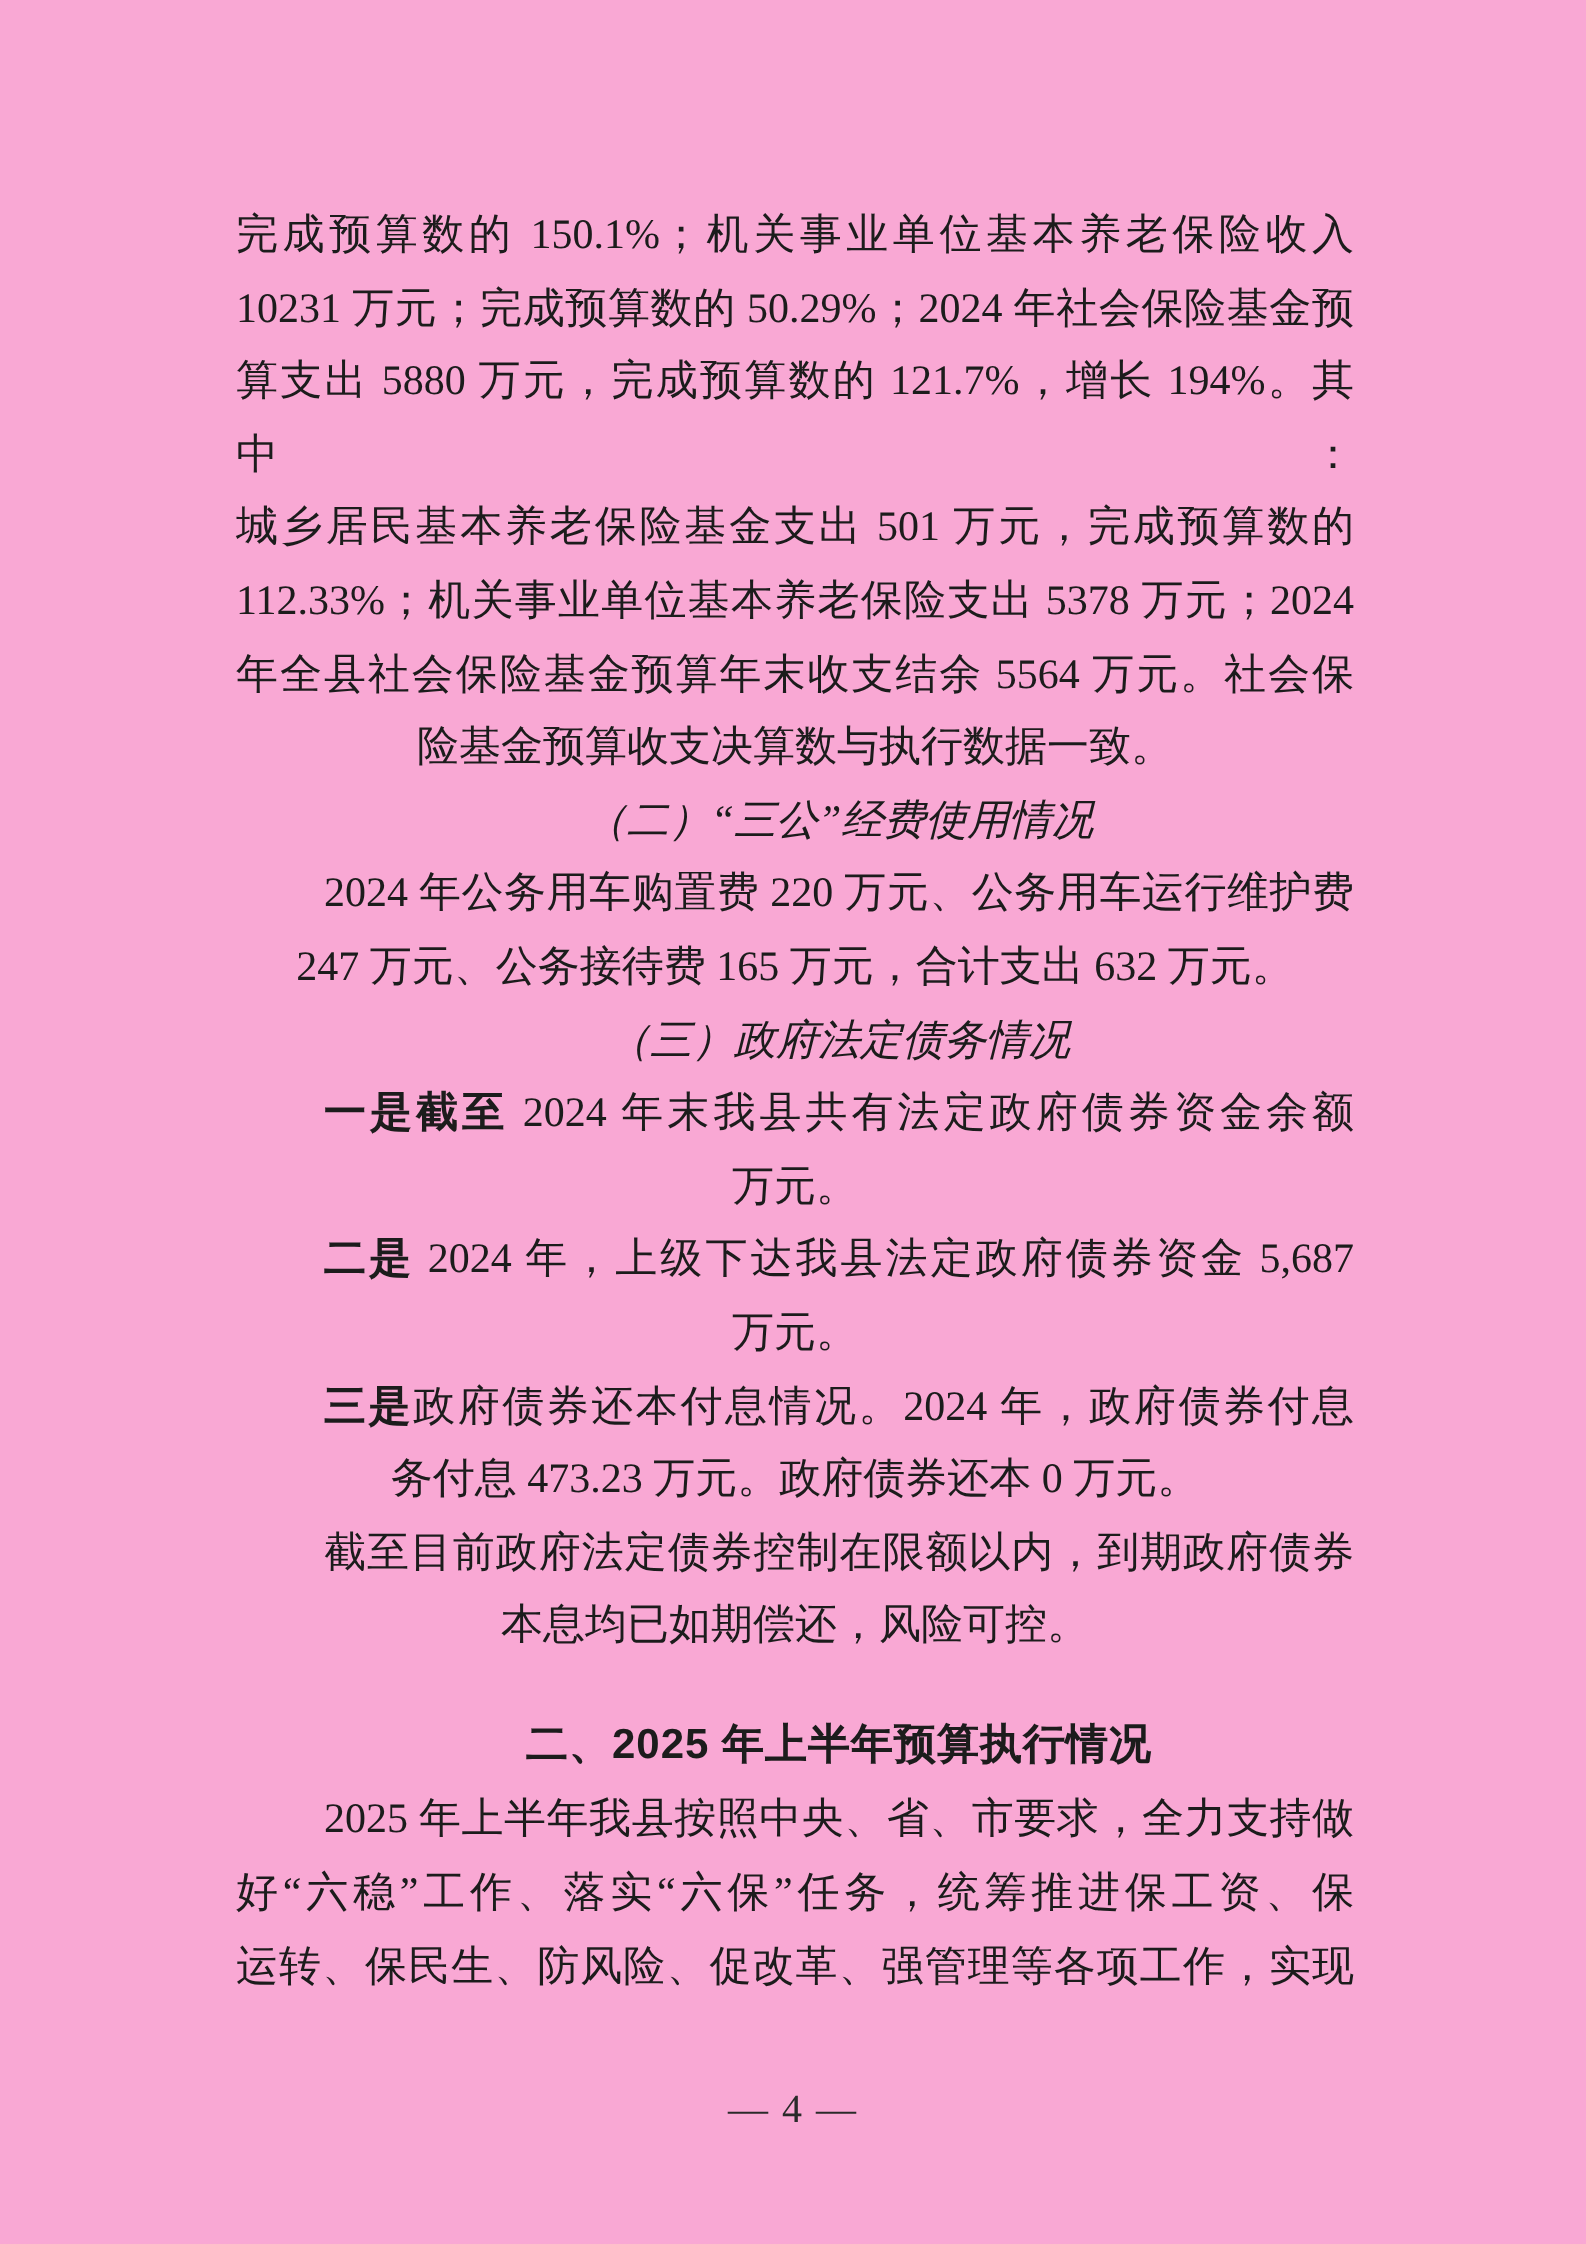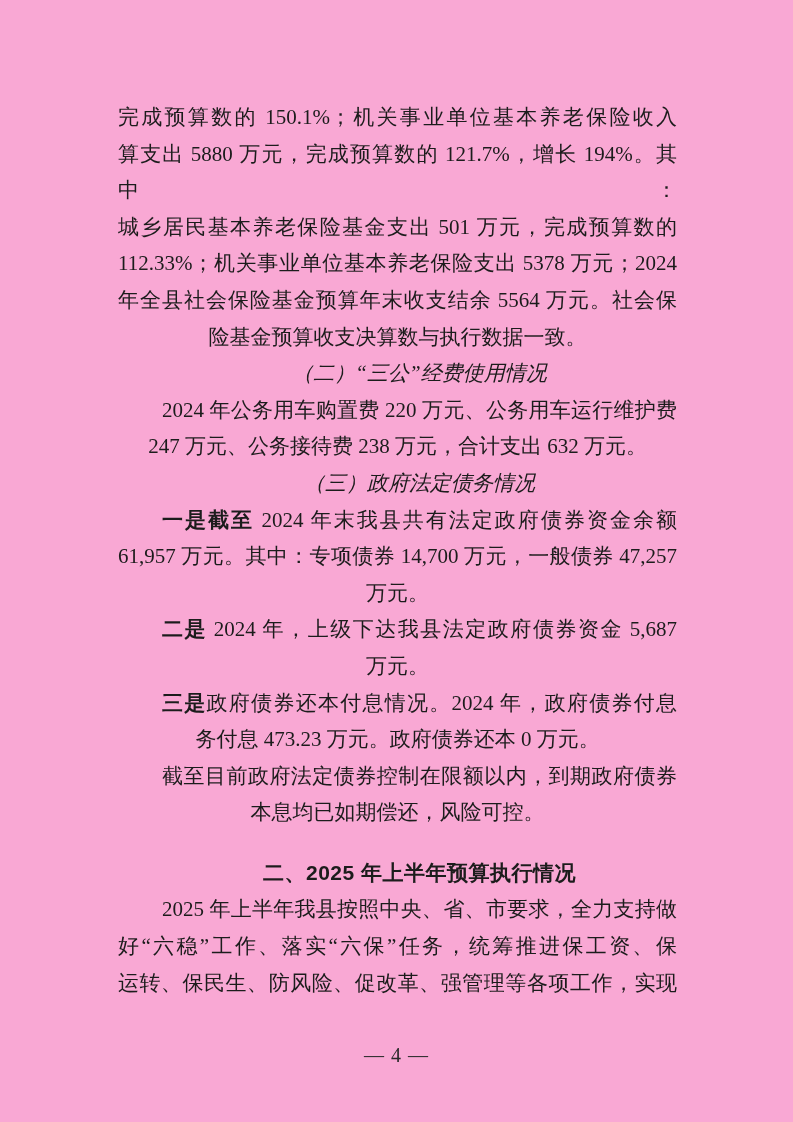--- a/index.html
+++ b/index.html
@@ -61,31 +61,31 @@
     color: #2a2a2a;
     letter-spacing: 1px;
   }
 </style>
 </head>
 <body>
 
 <div class="page">
   <div class="doc-body">
       <div class="line body j"><span>完成预算数的 150.1%；机关事业单位基本养老保险收入</span></div>
+      <div class="line body j"><span>10231 万元；完成预算数的 50.29%；2024 年社会保险基金预</span></div>
       <div class="line body j"><span>算支出 5880 万元，完成预算数的 121.7%，增长 194%。其中：</span></div>
       <div class="line body j"><span>城乡居民基本养老保险基金支出 501 万元，完成预算数的</span></div>
       <div class="line body j"><span>112.33%；机关事业单位基本养老保险支出 5378 万元；2024</span></div>
       <div class="line body j"><span>年全县社会保险基金预算年末收支结余 5564 万元。社会保</span></div>
       <div class="line body"><span>险基金预算收支决算数与执行数据一致。</span></div>
       <div class="line heading-kai ind"><span>（二）“三公”经费使用情况</span></div>
       <div class="line body ind j"><span>2024 年公务用车购置费 220 万元、公务用车运行维护费</span></div>
-      <div class="line body"><span>247 万元、公务接待费 238 万元，合计支出 632 万元。</span></div>
+      <div class="line body"><span>247 万元、公务接待费 165 万元，合计支出 632 万元。</span></div>
       <div class="line heading-kai ind"><span>（三）政府法定债务情况</span></div>
       <div class="line body ind j"><b>一是截至</b><span> 2024 年末我县共有法定政府债券资金余额</span></div>
-      <div class="line body j"><span>61,957 万元。其中：专项债券 14,700 万元，一般债券 47,257</span></div>
       <div class="line body"><span>万元。</span></div>
       <div class="line body ind j"><b>二是</b><span> 2024 年，上级下达我县法定政府债券资金 5,687</span></div>
       <div class="line body"><span>万元。</span></div>
       <div class="line body ind j"><b>三是</b><span>政府债券还本付息情况。2024 年，政府债券付息</span></div>
       <div class="line body"><span>务付息 473.23 万元。政府债券还本 0 万元。</span></div>
       <div class="line body ind j"><span>截至目前政府法定债券控制在限额以内，到期政府债券</span></div>
       <div class="line body"><span>本息均已如期偿还，风险可控。</span></div>
       <div class="line heading-hei ind"><b>二、2025 年上半年预算执行情况</b></div>
       <div class="line body ind j"><span>2025 年上半年我县按照中央、省、市要求，全力支持做</span></div>
       <div class="line body j"><span>好“六稳”工作、落实“六保”任务，统筹推进保工资、保</span></div>

